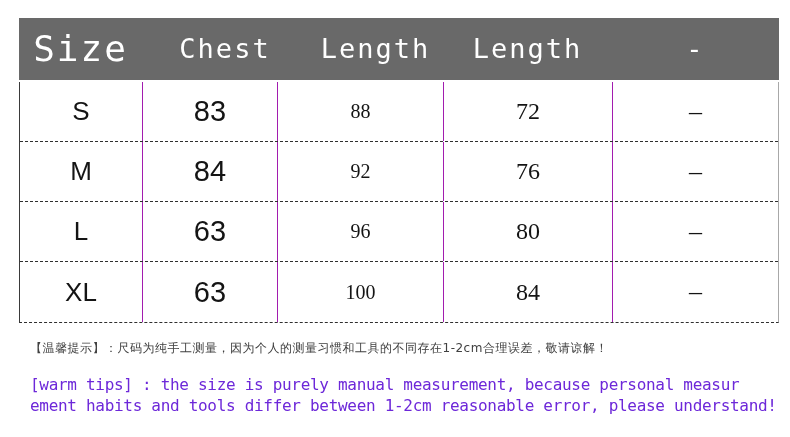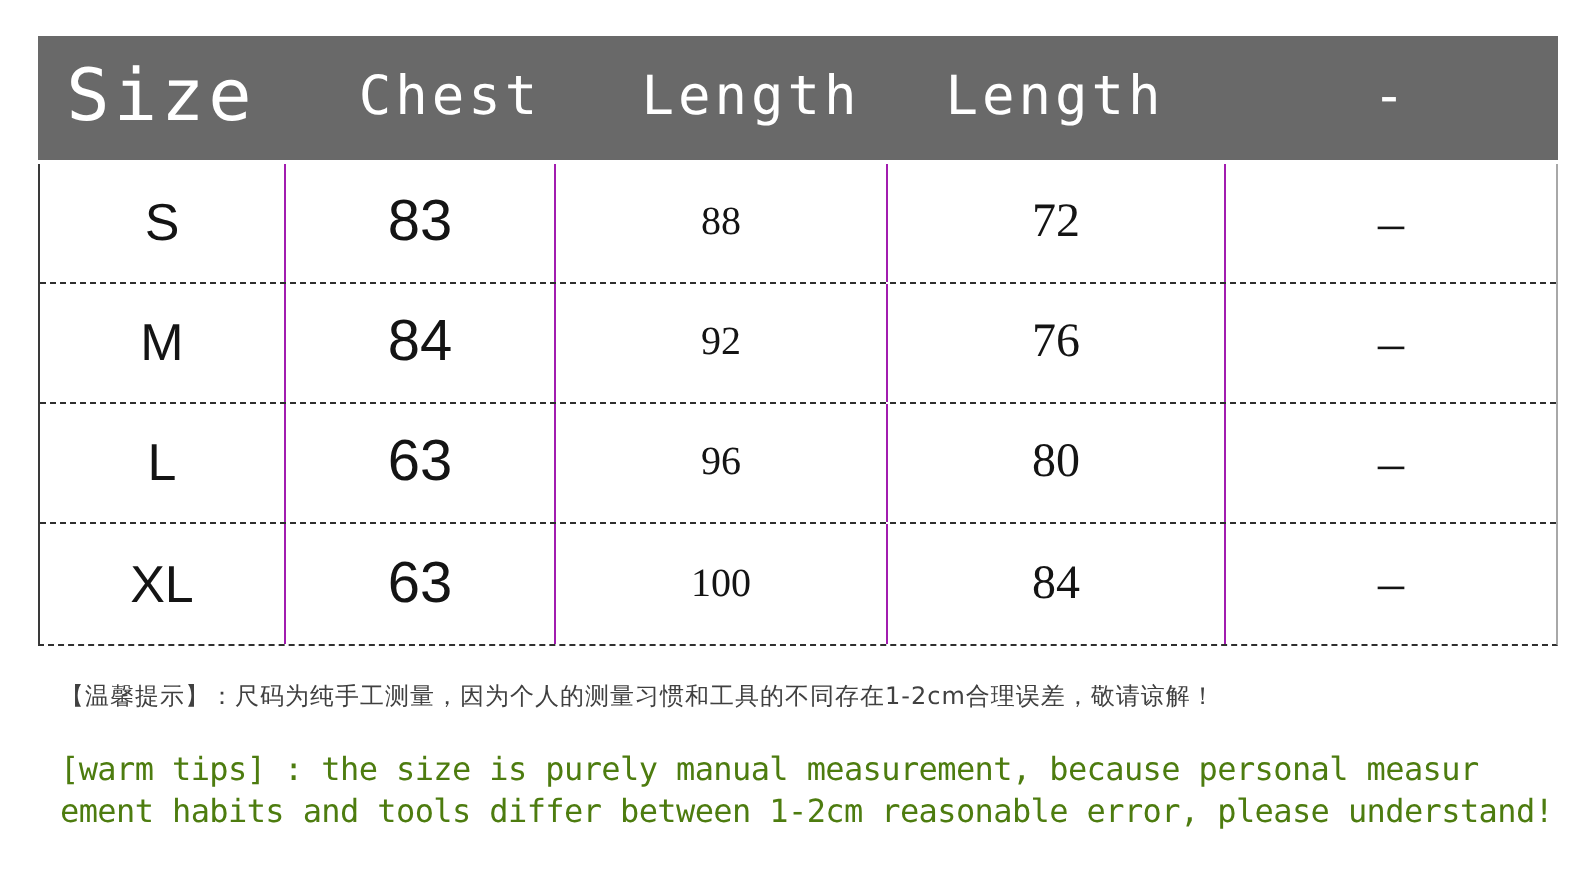--- a/index.html
+++ b/index.html
@@ -55,21 +55,21 @@
   
   .tip-cn {
     position:absolute; left:30px; top:340px; width:740px;
     font-family:"DejaVu Sans", sans-serif;
     font-size:12px; color:#404040; letter-spacing:0.5px; white-space:nowrap;
   }
   .tip-en {
     position:absolute; left:30px; top:374px; width:740px;
     font-family:"DejaVu Sans Mono", monospace;
     font-size:16px; line-height:21px; letter-spacing:-0.3px;
-    color:#4d7c0f; white-space:nowrap;
+    color:#6d28d9; white-space:nowrap;
   }
 </style>
 </head>
 <body>
 
 <div class="canvas">
 
   <div class="table-wrap">
 
     <div class="thead">

